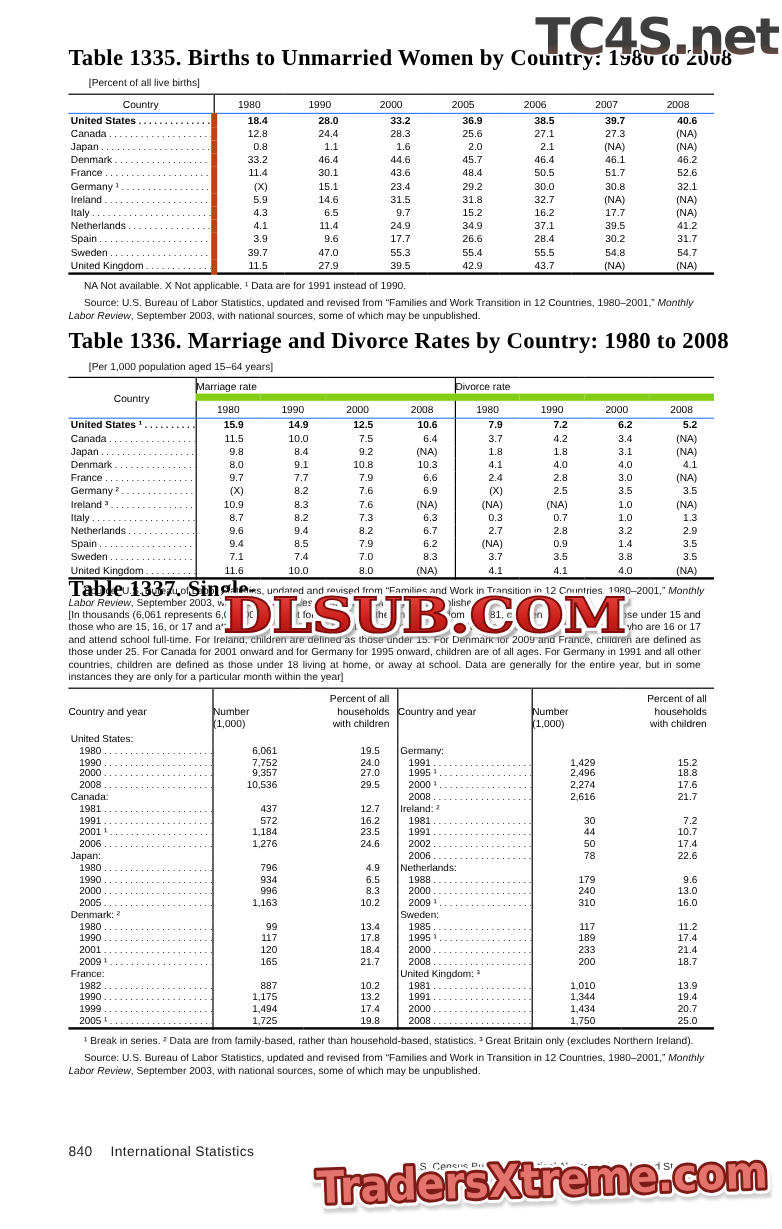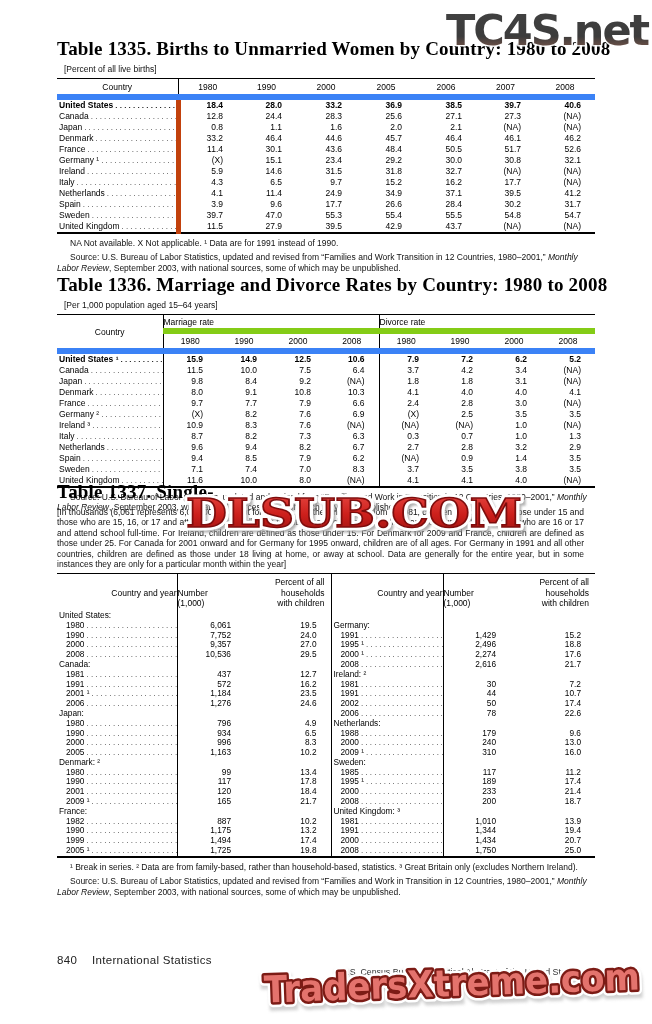--- a/index.html
+++ b/index.html
@@ -1,36 +1,36 @@
 <!DOCTYPE html>
 <html><head>
 <meta charset="utf-8">
 <style>
   html,body{margin:0;padding:0}
   body{width:652px;height:1024px;background:#fff;position:relative;overflow:hidden;
        font-family:"Liberation Sans",sans-serif;color:#111;}
   .sec{position:absolute;left:57px;width:538px}
   .title{font-family:"Liberation Serif",serif;font-weight:bold;font-size:19px;
          letter-spacing:.2px;margin:0 0 4px 0;color:#000;white-space:nowrap}
-  .unit{font-size:8.5px;margin:0 0 4px 7px;color:#111}
+  .unit{font-size:8.5px;margin:0 0 4px 17px;color:#111}
   table{border-collapse:collapse;width:100%;table-layout:fixed;color:#000;
         border-top:1px solid #000;border-bottom:2px solid #000}
   thead th{font-weight:normal;font-size:8.5px;padding:0}
   tbody td{font-size:8.5px;padding:0;white-space:nowrap;vertical-align:middle}
-  .t35 thead th,.t36 thead th{border-bottom:6px solid #3b82f6;height:15px;vertical-align:middle}
+  .t35 thead th,.t36 thead th{border-bottom:1px solid #3b82f6;height:15px;vertical-align:middle}
   .t35 tbody td,.t36 tbody td{line-height:11px;height:11px}
   .t37 tbody td{line-height:9.8px;height:9.8px;font-size:8.3px}
   .t35 thead th.bR,.t36 th.bR,.t37 thead th.bR{border-right:1px solid #000}
   .t35 tbody td:nth-child(1){border-right:5px solid #c2410c}
   .t36 tbody td:nth-child(1),.t36 tbody td:nth-child(5){border-right:1px solid #000}
   .t37 tbody td:nth-child(1),.t37 tbody td:nth-child(3),.t37 tbody td:nth-child(4){border-right:1px solid #000}
   .t36 th.grp{height:13px;border-bottom:6px solid #84cc16;text-align:left}
   .t36 thead tr.yrrow th{height:14px}
   .t37 thead th{vertical-align:bottom;white-space:pre-line;padding:3px 0 2px 0;line-height:10.5px}
-  .t37 thead th.ctr{vertical-align:middle;text-align:right}
+  .t37 thead th.ctr{vertical-align:middle;text-align:left}
   .yr{text-align:center}
   .num{text-align:right;padding-right:14px !important}
   .t37 .n{text-align:right;padding-right:22px !important}
   .t37 .p{text-align:right;padding-right:14px !important}
   .t37 thead th.nh{text-align:left;padding-right:20px}
   .t37 thead th.ph{text-align:right;padding-right:6px}
   tr.b{font-weight:bold}
   .lead{display:flex;align-items:baseline;overflow:hidden;padding-left:2px}
   .lead .t{white-space:pre}
   .lead .dots{flex:1 1 auto;overflow:hidden;white-space:nowrap;letter-spacing:2.2px;

